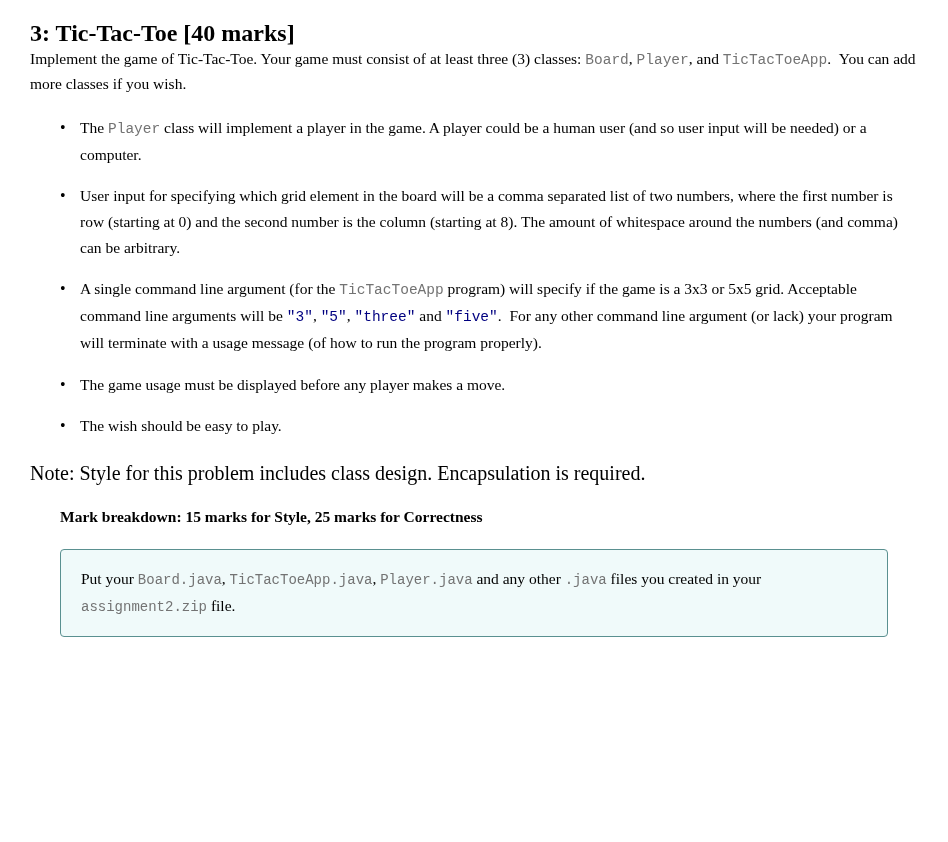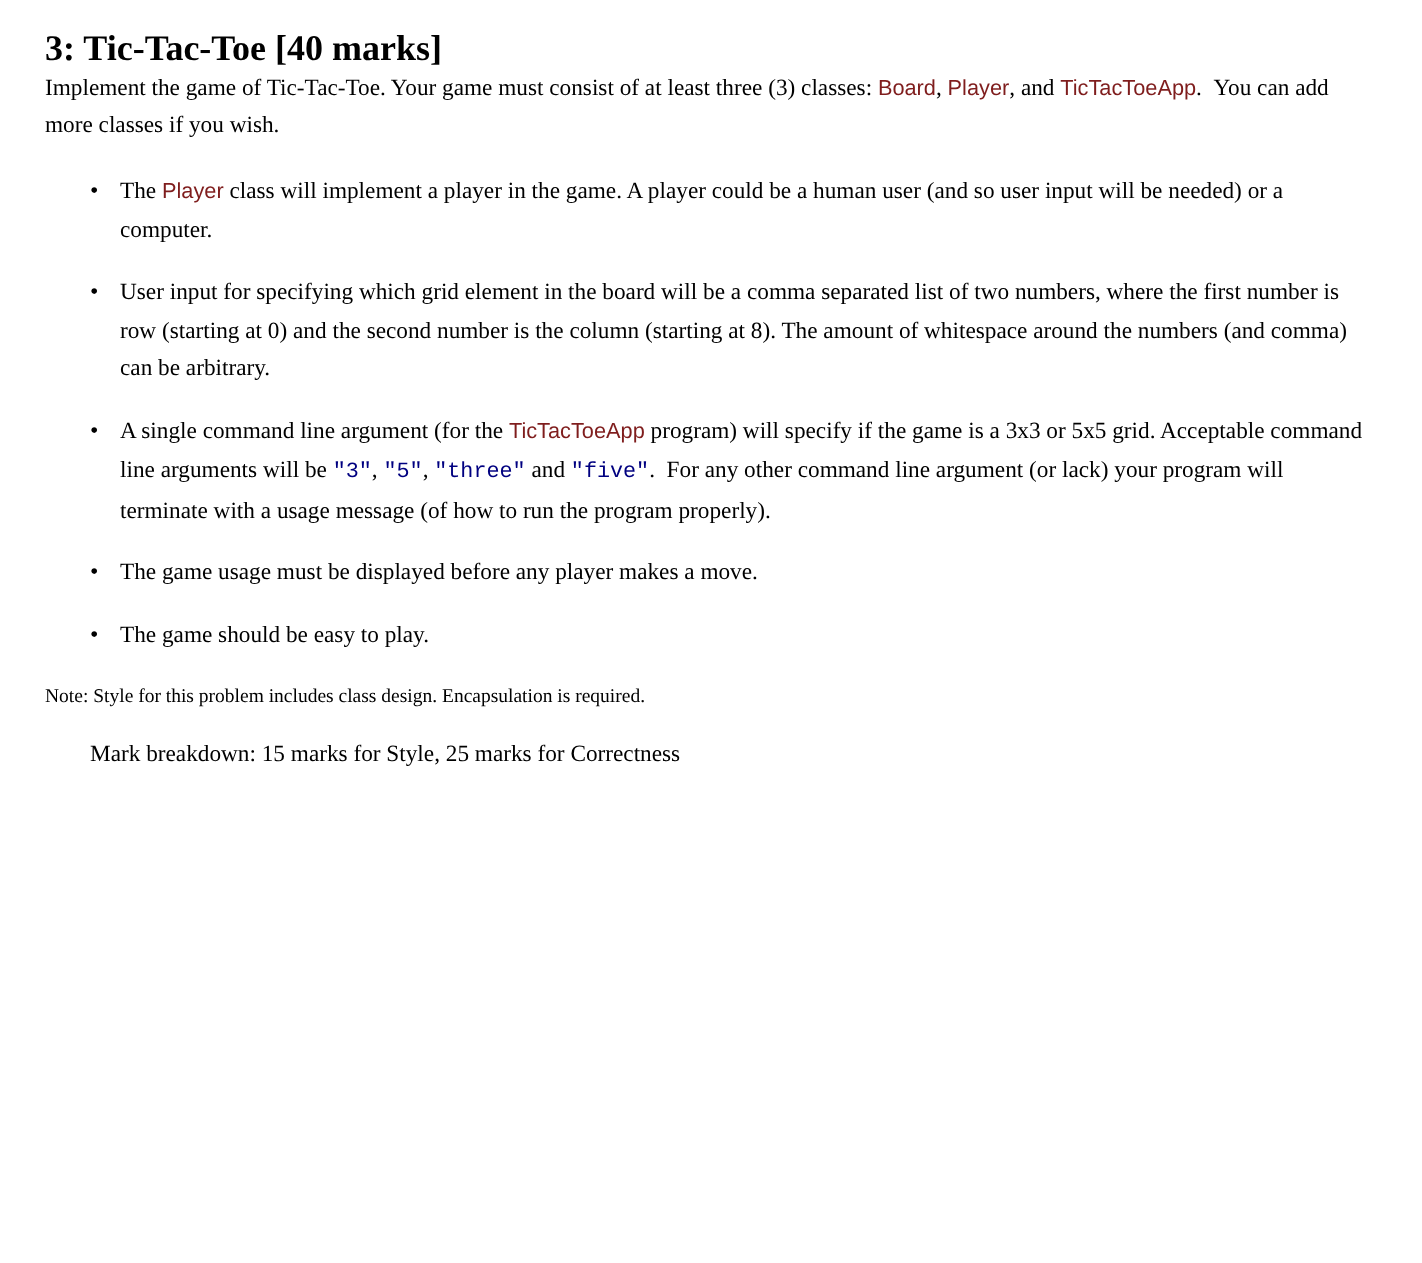--- a/index.html
+++ b/index.html
@@ -40,42 +40,43 @@
 
     .bullet-list li::before {
       content: "•";
       position: absolute;
       left: 0;
       top: 0;
       font-size: 16px;
     }
 
     .code-inline {
-      font-family: Liberation Sans, sans-serif;
+      font-family: Liberation Mono, monospace;
       font-size: 14.5px;
-      color: #7f1d1d;
+      color: #737373;
     }
 
     .code-string {
       font-family: "Courier New", Courier, monospace;
       font-size: 14.5px;
       color: #000080;
     }
 
     .note-para {
-      font-size: 13px;
+      font-size: 20px;
       line-height: 1.6;
       margin-bottom: 16px;
     }
 
     .mark-breakdown {
       font-size: 15.5px;
       line-height: 1.6;
       margin-left: 30px;
       margin-bottom: 20px;
+      font-weight: bold;
     }
 
     .file-box {
       border: 1.5px solid #5a9090;
       background: #f0fafa;
       border-radius: 4px;
       padding: 16px 20px;
       margin-left: 30px;
       margin-right: 30px;
       font-size: 15.5px;
@@ -122,23 +123,32 @@
       <span class="code-string">"three"</span>
       and <span class="code-string">"five"</span>.
       &nbsp;For any other command line argument (or lack) your program will terminate with a usage message (of how to run the program properly).
     </li>
 
     <li>
       The game usage must be displayed before any player makes a move.
     </li>
 
     <li>
-      The game should be easy to play.
+      The wish should be easy to play.
     </li>
 
   </ul>
 
   <p class="note-para">Note:  Style for this problem includes class design.  Encapsulation is required.</p>
 
   <p class="mark-breakdown">Mark breakdown:  15 marks for Style, 25 marks for Correctness</p>
 
+  <div class="file-box">
+    Put your
+    <span class="code-inline">Board.java</span>,
+    <span class="code-inline">TicTacToeApp.java</span>,
+    <span class="code-inline">Player.java</span>
+    and any other
+    <span class="code-inline">.java</span>
+    files you created in your <span class="code-inline">assignment2.zip</span> file.
+  </div>
 
 </div>
 
 </body></html>

